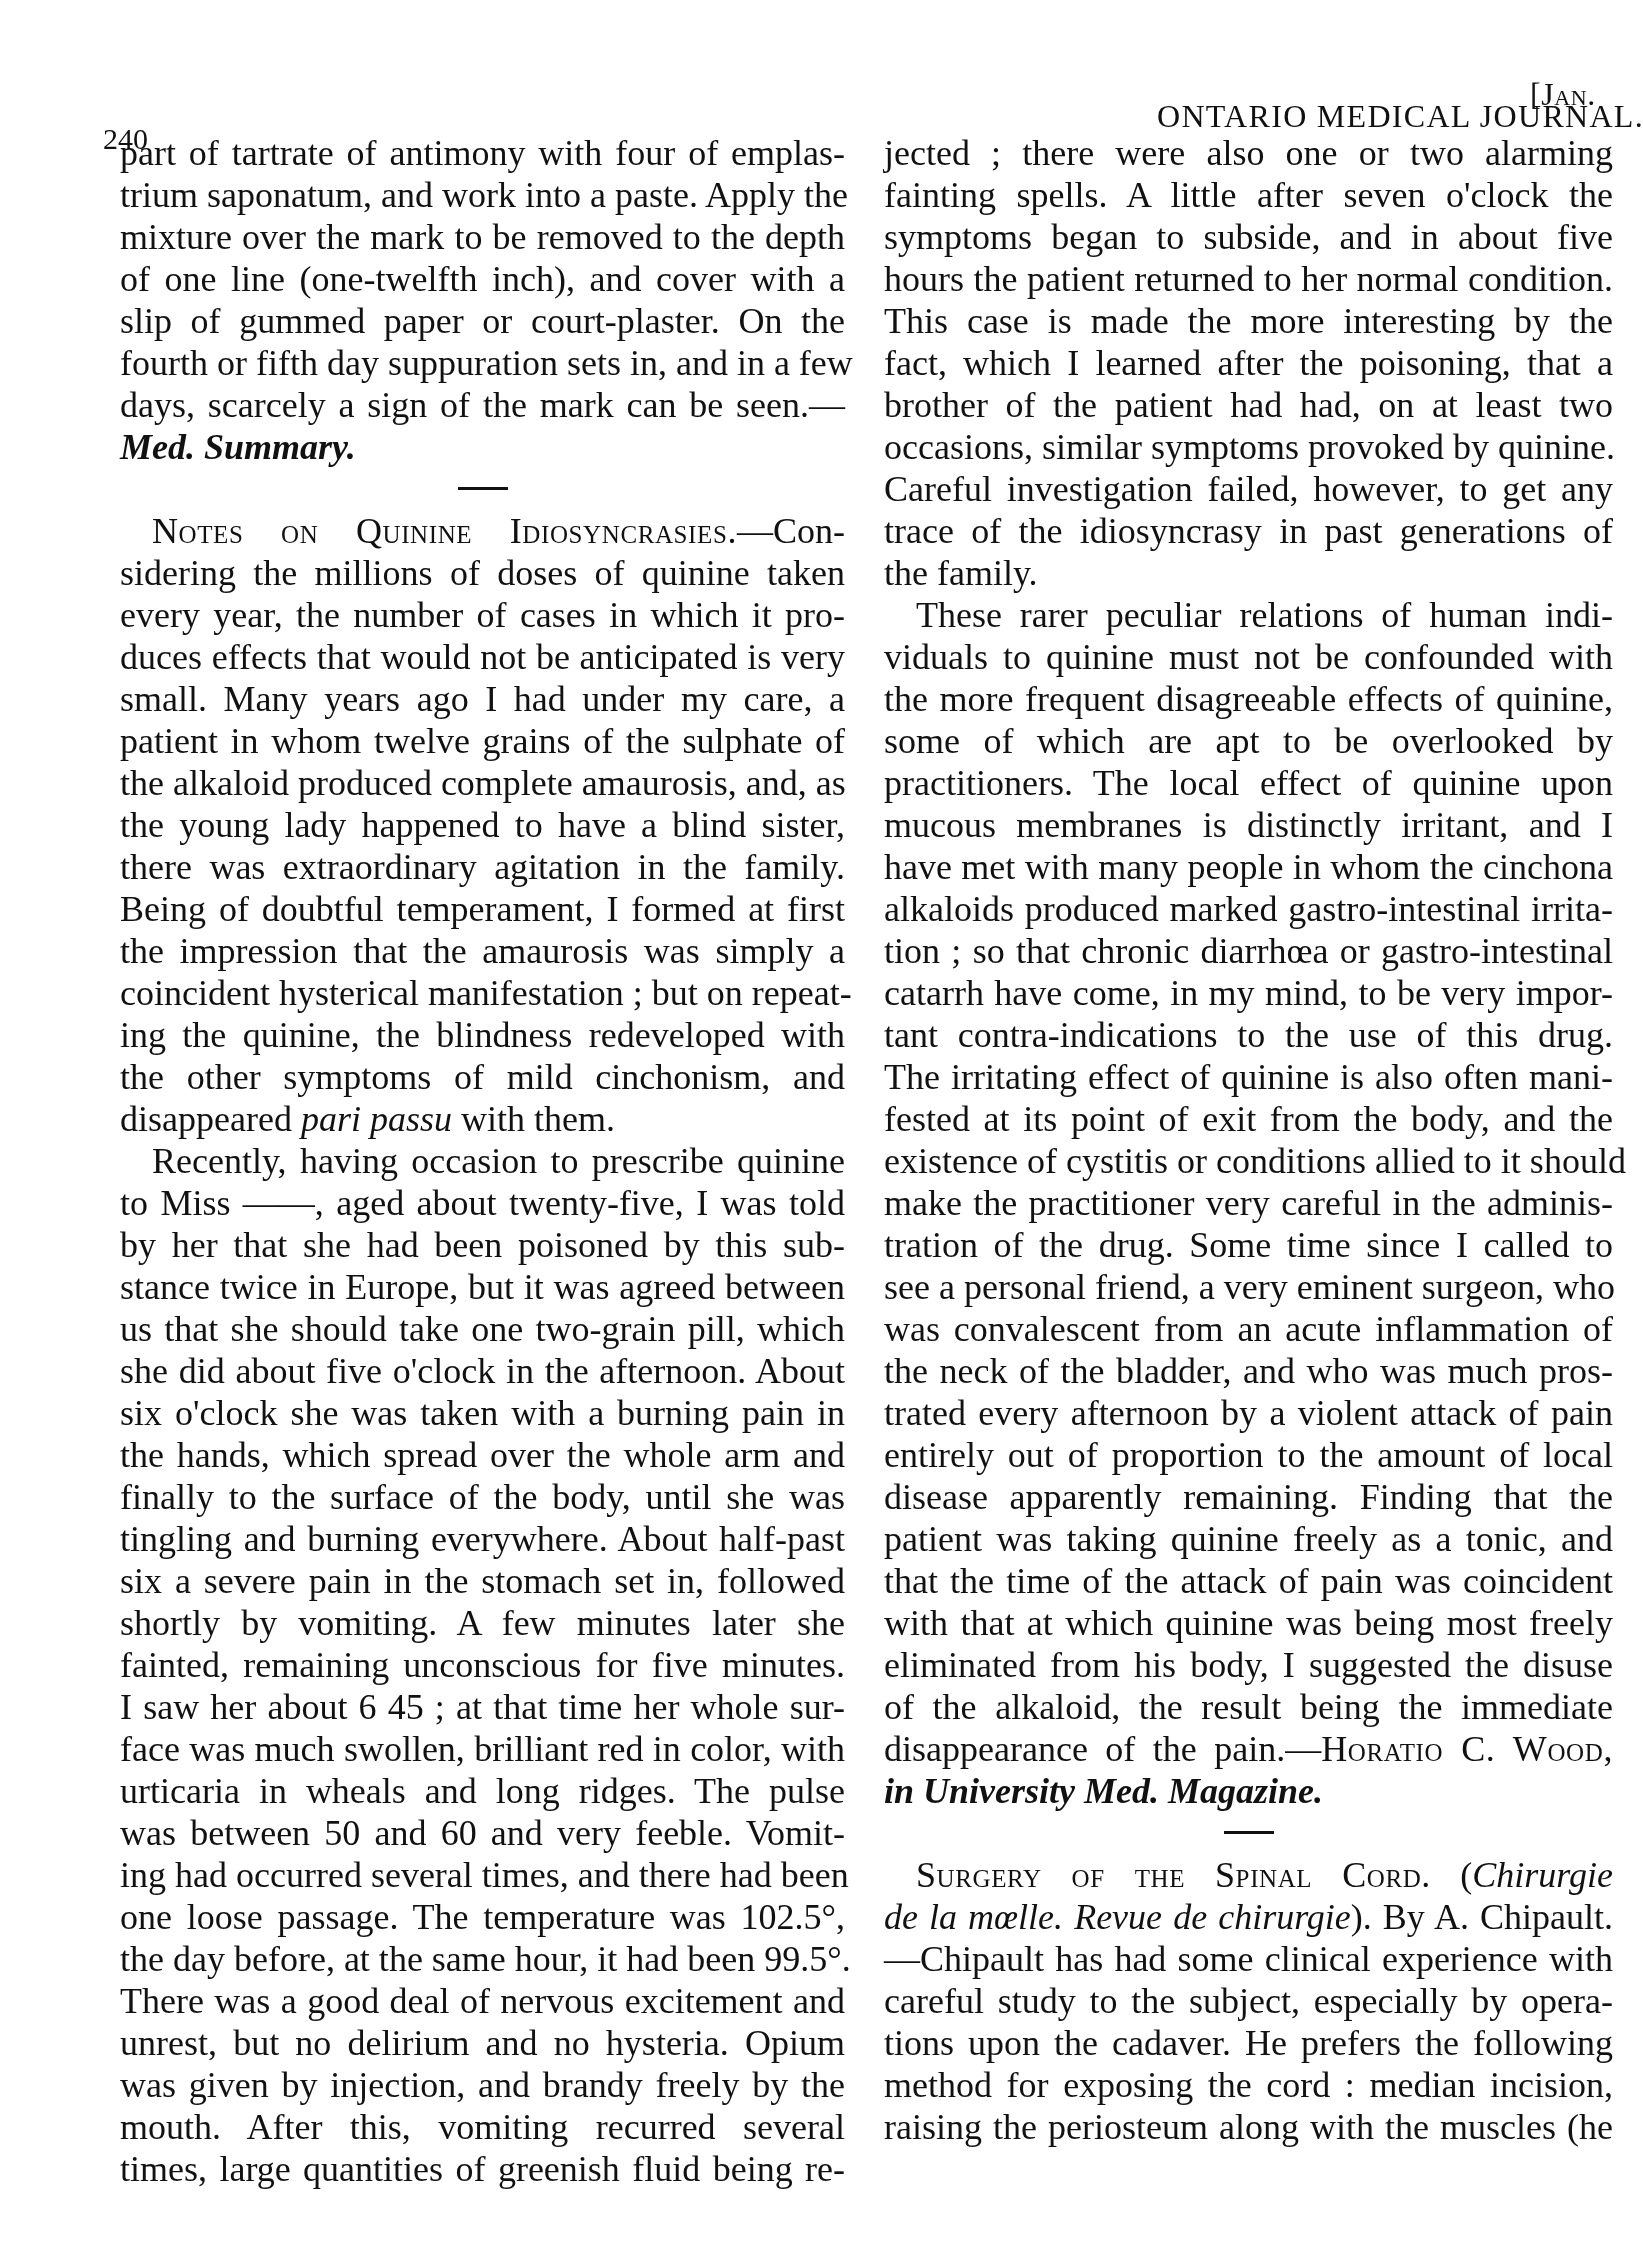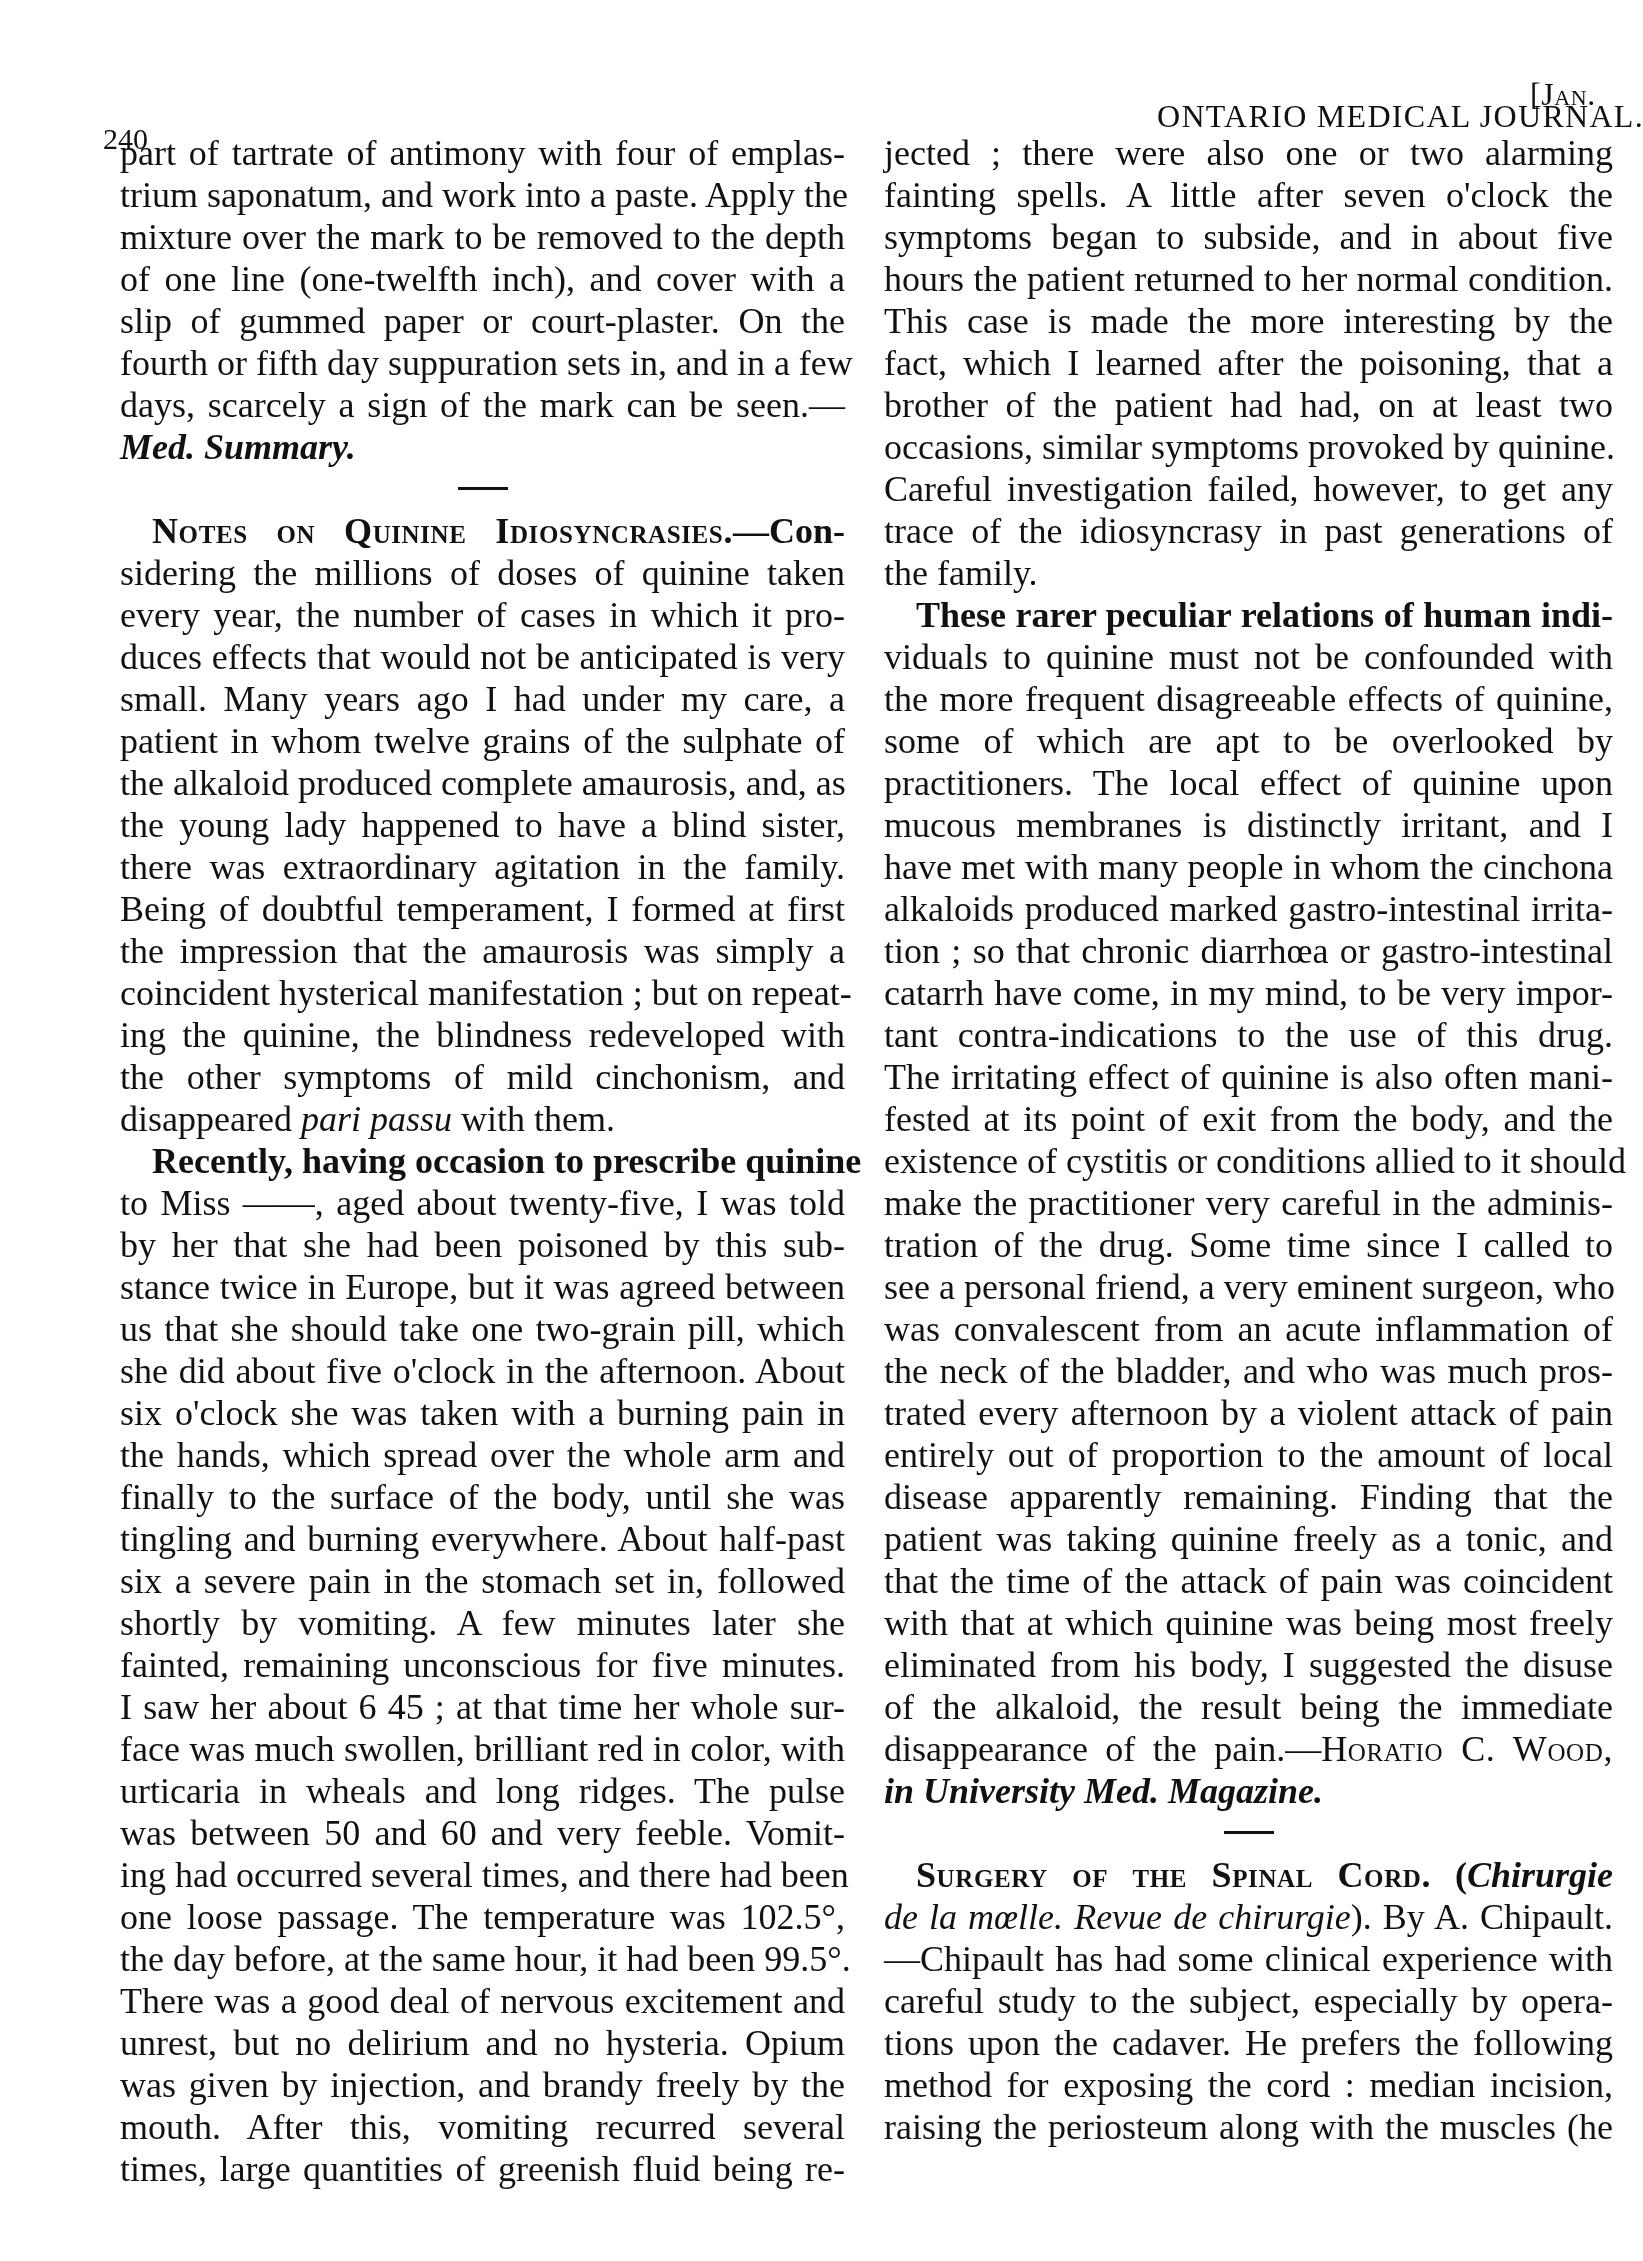--- a/index.html
+++ b/index.html
@@ -14,21 +14,21 @@
                    letter-spacing: 1.3px; font-size: 32px; padding-left: 13px; box-sizing: border-box; margin-top: 22px; }
   .issue-month { position: absolute; left: 1530px; top: 0; font-size: 32px; }
 
   .column { position: absolute; top: 132px; font-size: 36px; line-height: 42px; }
   .col-left { left: 120px; width: 725px; }
   .col-right { left: 884px; width: 729px; }
 
   .ln { display: block; white-space: nowrap; height: 42px; text-align: justify;
         text-align-last: justify; overflow: visible; }
   .ln.last { text-align-last: left; }
-  .ln.indent { padding-left: 32px; font-weight: bold; }
+  .ln.indent { padding-left: 32px; }
   .rule-line { display: block; height: 42px; position: relative; }
   .rule-line .rule { position: absolute; left: 50%; top: 19.4px; width: 50px; height: 2.6px;
                      margin-left: -25px; background: #111111; }
   .sc { font-variant: small-caps; letter-spacing: 0.6px; }
   em, .it { font-style: italic; }
   .citation { font-weight: bold; font-style: italic; }
 </style>
 </head>
 <body>
 

